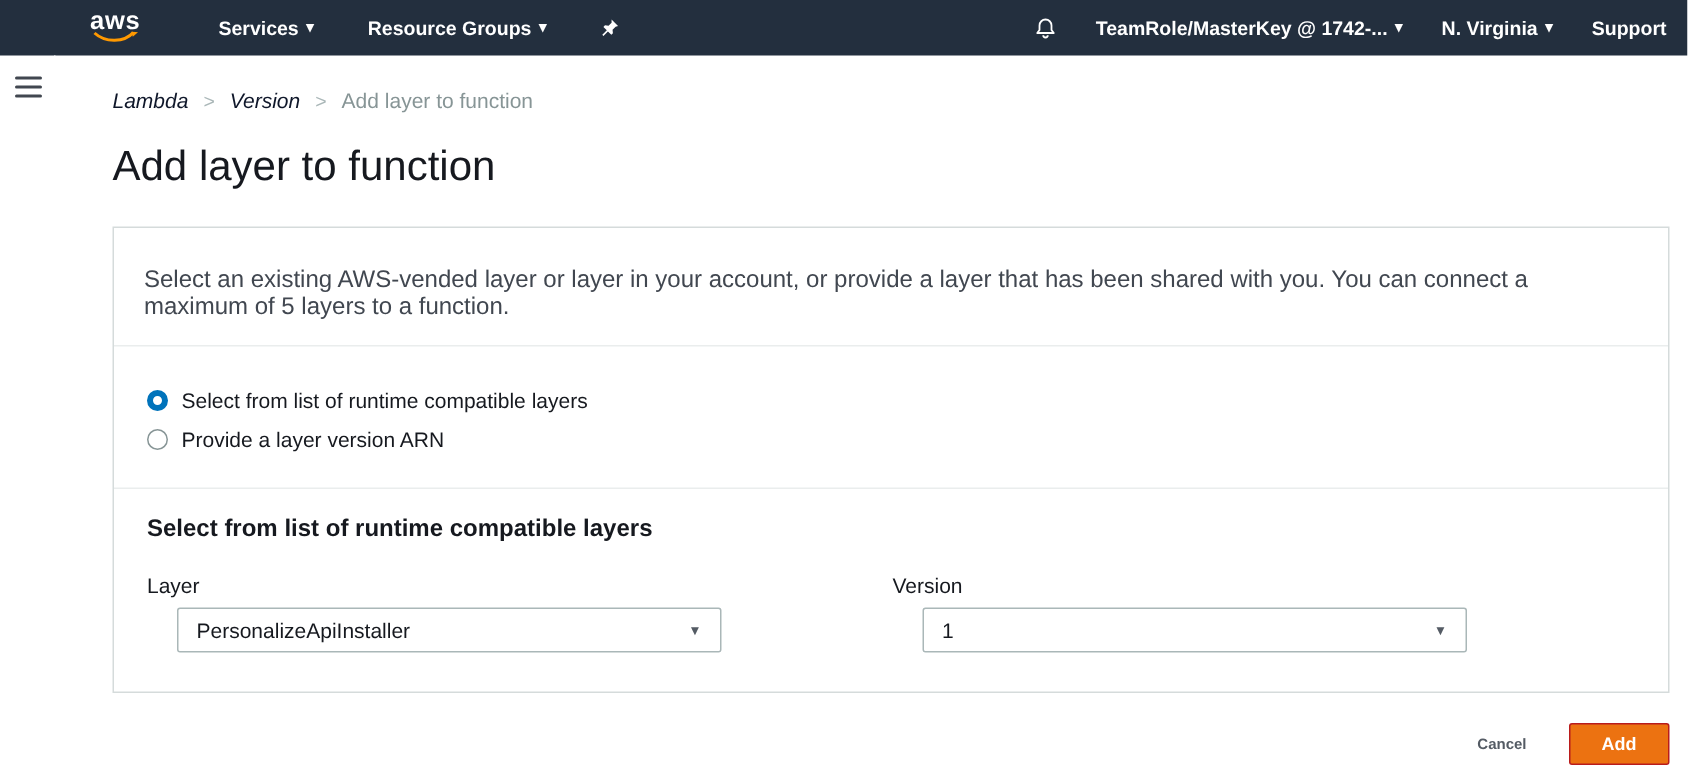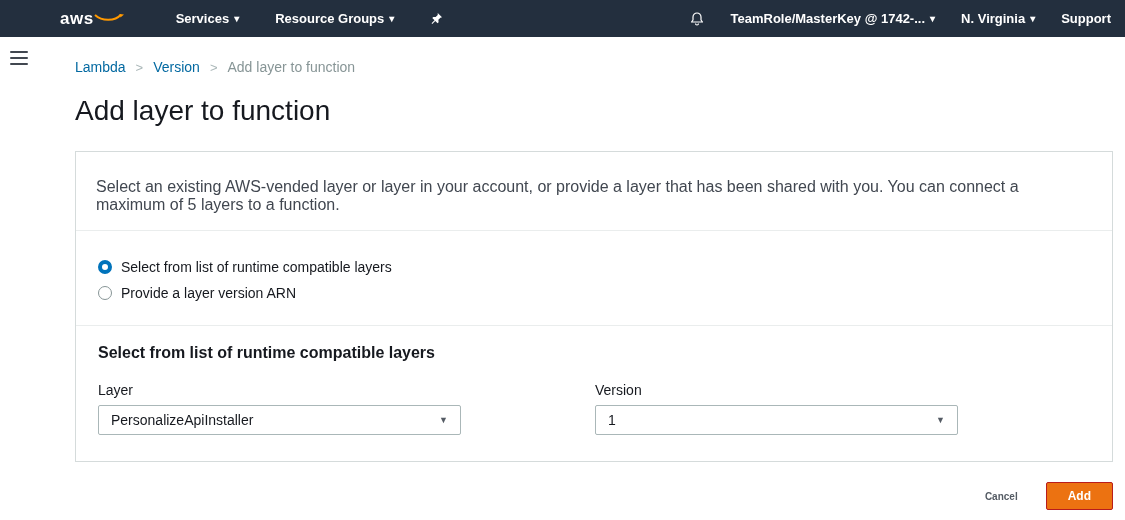--- a/index.html
+++ b/index.html
@@ -25,40 +25,40 @@
     align-items: center;
     gap: 5px;
     font-weight: 700;
     color: #ffffff;
     cursor: pointer;
     white-space: nowrap;
   }
   .caret { font-size: 10px; line-height: 1; color: #ffffff; }
   .logo {
     display: inline-flex;
-    flex-direction: row;
+    flex-direction: column;
     align-items: center;
     margin-right: 52px;
     cursor: pointer;
   }
   .logo-text { font-weight: 700; font-size: 17px; line-height: 14px; letter-spacing: 0.5px; }
   .nav-left { display: flex; align-items: center; gap: 36px; }
   .nav-right { margin-left: auto; display: flex; align-items: center; gap: 26px; }
   .icon-btn { display: inline-flex; align-items: center; cursor: pointer; }
 
   
   .page-wrap { display: flex; height: 483px; }
   .left-rail { width: 37px; border-right: 1px solid #ffffff; padding: 14px 0 0 10px; }
   .hamburger { width: 18px; cursor: pointer; }
   .hamburger span { display: block; width: 18px; height: 2px; background: #414750; margin-bottom: 4px; border-radius: 1px; }
 
   
   .content { flex: 1; padding: 0 12px 0 38px; }
   .breadcrumb { margin-top: 22px; font-size: 14px; display: flex; align-items: center; gap: 10px; }
-  .crumb-link { color: #0369a1; text-decoration: none; cursor: pointer; }
+  .crumb-link { color: #0f172a; text-decoration: none; cursor: pointer; font-style: italic; }
   .crumb-sep { color: #aab7b8; font-size: 13px; }
   .crumb-current { color: #879596; }
 
   .page-title { font-size: 28px; font-weight: 400; color: #16191f; margin: 20px 0 24px 0; }
 
   
   .card { border: 1px solid #d5dbdb; background: #ffffff; }
   .card-header { padding: 18px 20px 16px 20px; }
   .card-heading { font-size: 18px; font-weight: 700; color: #16191f; }
   .card-desc { font-size: 16px; color: #414750; margin-top: 8px; }
@@ -81,20 +81,21 @@
     border: 1px solid #aab7b8;
     border-radius: 2px;
     background: #ffffff;
     display: flex;
     align-items: center;
     justify-content: space-between;
     padding: 0 12px;
     font-size: 14px;
     color: #16191f;
     cursor: pointer;
+    margin-left: 20px;
   }
   .select-caret { font-size: 9px; color: #545b64; }
 
   
   .actions { display: flex; justify-content: flex-end; align-items: center; gap: 28px; margin-top: 20px; }
   .cancel-btn { font-size: 10px; font-weight: 700; color: #545b64; cursor: pointer; background: none; border: none; font-family: "Liberation Sans", sans-serif; }
   .add-btn {
     background: #ec7211;
     border: 1px solid #b91c1c;
     border-radius: 2px;

